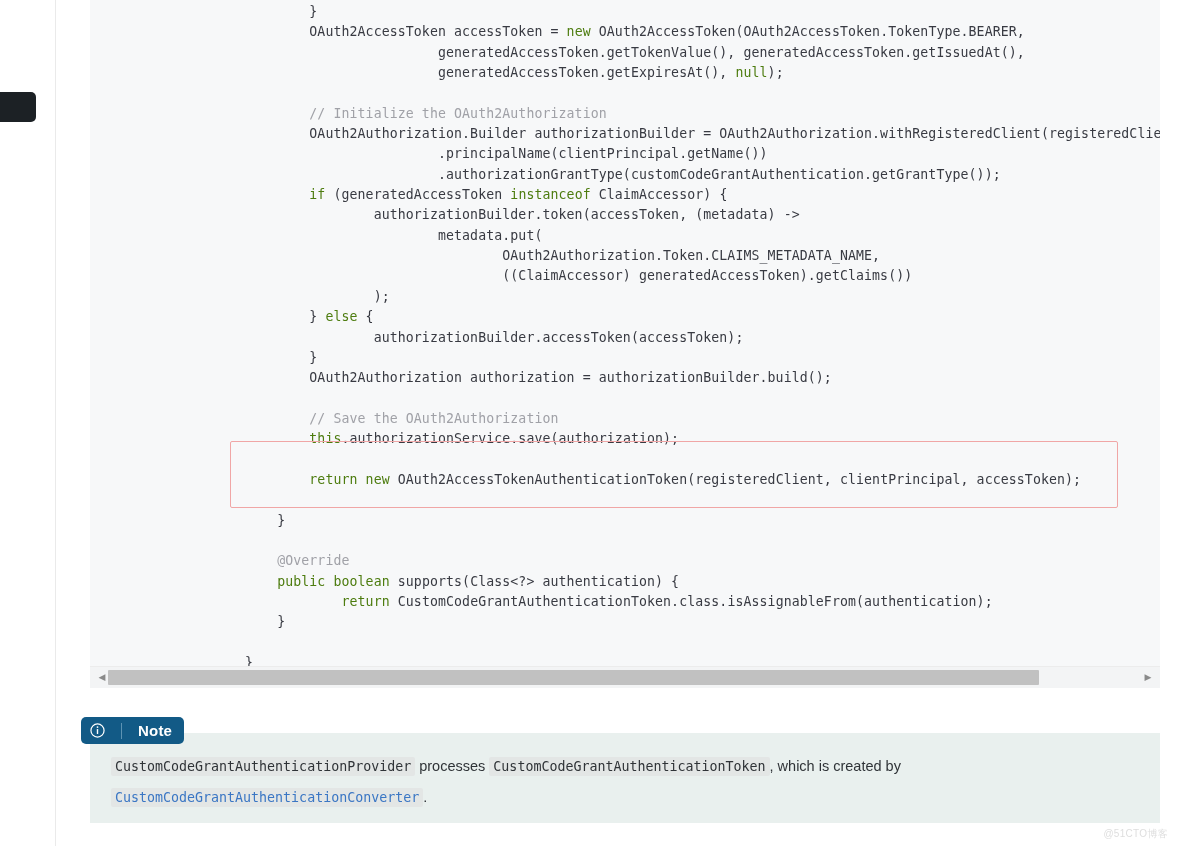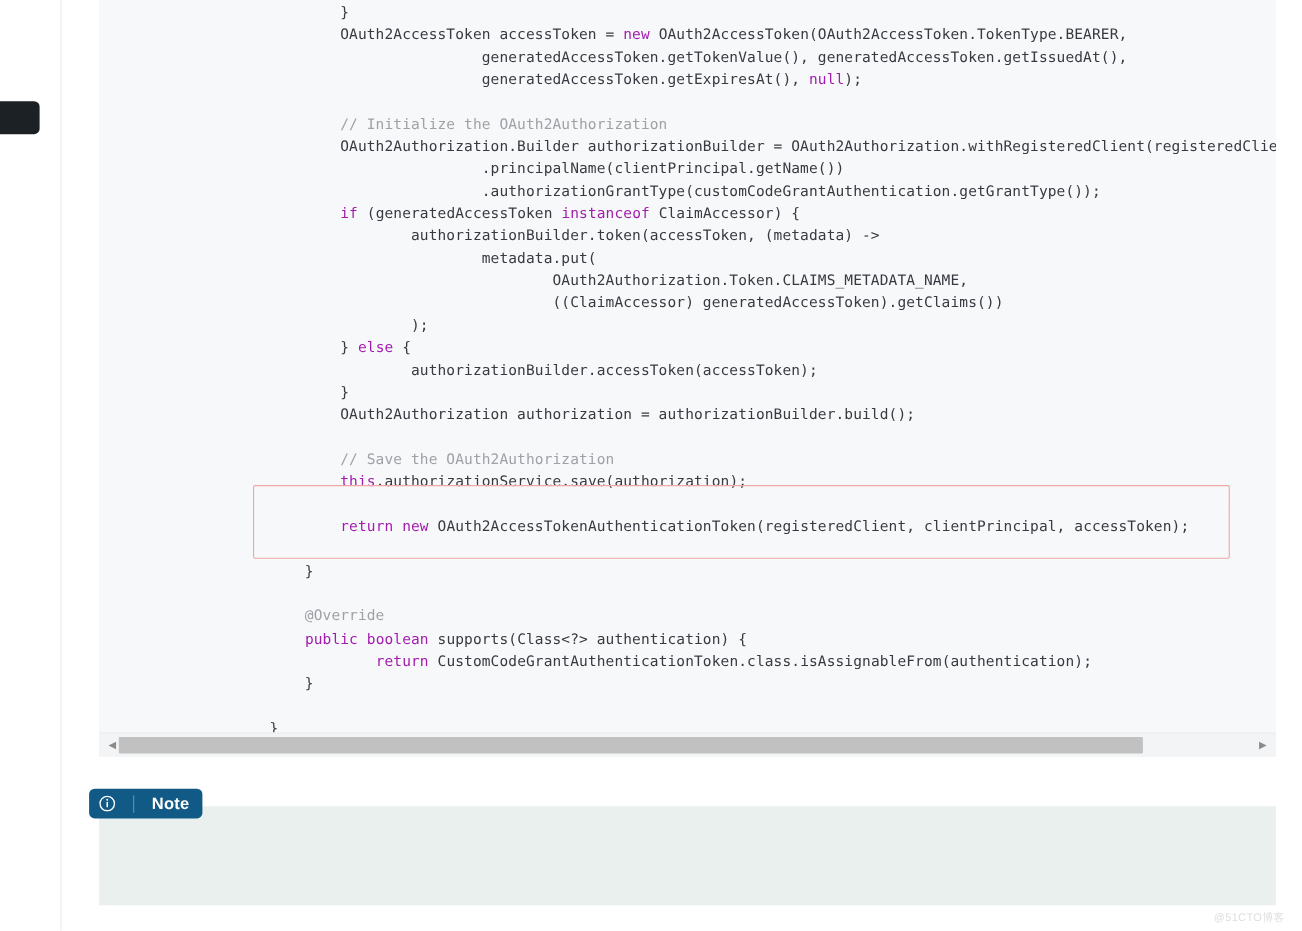--- a/index.html
+++ b/index.html
@@ -66,21 +66,21 @@
     margin: 0;
     padding: 14px 0 0 0;
     font-family: "DejaVu Sans Mono", "Liberation Mono", monospace;
     font-size: 13.2px;
     line-height: 20.35px;
     color: #383a42;
     white-space: pre;
     letter-spacing: 0.1px;
   }
   pre.code .ln { display: block; padding-left: 155px; height: 20.35px; }
-  .kw   { color: #a21caf; }
+  .kw   { color: #4d7c0f; }
   .cm   { color: #a0a1a7; text-align: center; }
   .ann  { color: #a0a1a7; margin-top: 44px; }
   .pl   { color: #383a42; }
 
   
   .hl-box {
     position: absolute;
     left: 140px;
     top: 453px;
     width: 888px;
@@ -235,16 +235,17 @@
   <div class="note">
     <div class="note-badge">
       <svg class="info-icon" viewBox="0 0 16 16">
         <circle cx="8" cy="8" r="7" fill="none" stroke="#ffffff" stroke-width="1.3"></circle>
         <circle cx="8" cy="4.3" r="0.95" fill="#ffffff"></circle>
         <rect x="7.25" y="6.3" width="1.5" height="5.4" rx="0.6" fill="#ffffff"></rect>
       </svg>
       <span class="divider"></span>
       <span class="note-label">Note</span>
     </div>
+    <div class="note-body" id="note-body"><code>CustomCodeGrantAuthenticationProvider</code><span> processes </span><code>CustomCodeGrantAuthenticationToken</code><span>, which is created by </span><code class="link">CustomCodeGrantAuthenticationConverter</code><span>.</span></div>
   </div>
 
   <div class="watermark">@51CTO博客</div>
 </div>
 
 </body></html>

